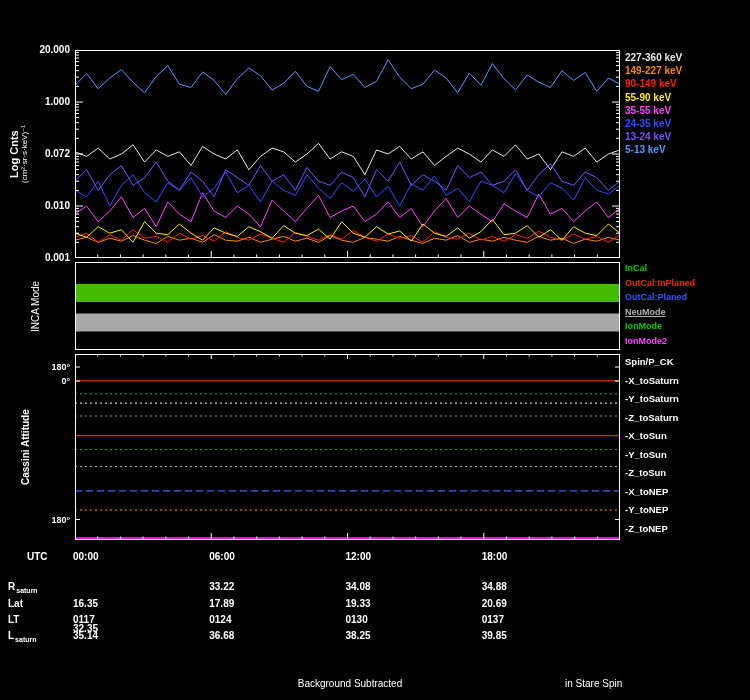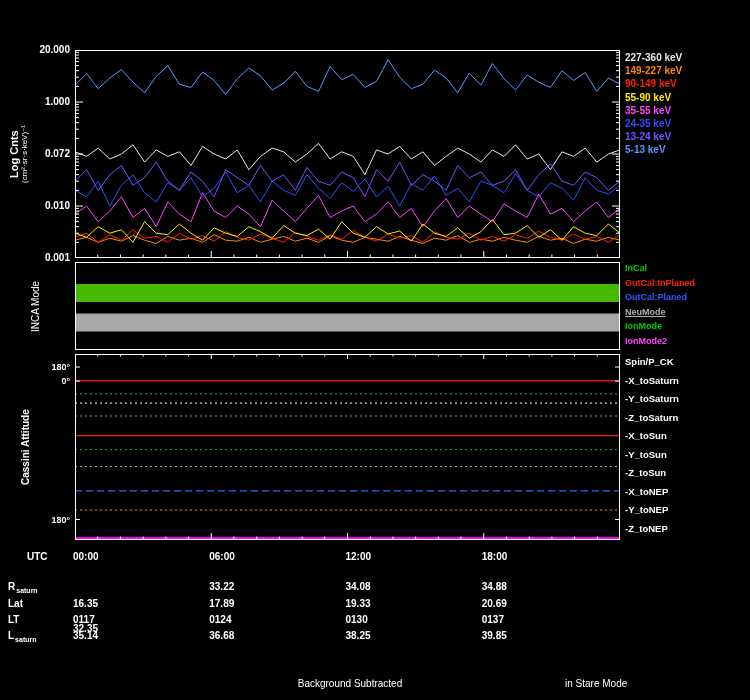--- a/index.html
+++ b/index.html
@@ -225,21 +225,21 @@
       <line x1="0" y1="26.97" x2="5" y2="26.97" stroke="#fff"></line>
       <line x1="540" y1="26.97" x2="545" y2="26.97" stroke="#fff"></line>
       <line x1="0" y1="165.54" x2="5" y2="165.54" stroke="#fff"></line>
       <line x1="540" y1="165.54" x2="545" y2="165.54" stroke="#fff"></line>
       <rect x="0.5" y="0.5" width="544" height="185" fill="none" stroke="#fff"></rect>
     </svg>
 
   <div class="axis-label-utc">UTC</div>
 
   <div class="footer-center">Background Subtracted</div>
-  <div class="footer-right">in Stare Mode</div>
+  <div class="footer-right">in Stare Spin</div>
 
 <div class="ytick" style="top: 44px;">20.000</div>
     <div class="ytick" style="top: 96px;">1.000</div>
     <div class="ytick" style="top: 148px;">0.072</div>
     <div class="ytick" style="top: 200px;">0.010</div>
     <div class="ytick" style="top: 252px;">0.001</div>
     <div class="leg leg-ch" style="top: 52px; color: rgb(232, 232, 232);">227-360 keV</div>
     <div class="leg leg-ch" style="top: 65.2px; color: rgb(255, 136, 0);">149-227 keV</div>
     <div class="leg leg-ch" style="top: 78.4px; color: rgb(255, 34, 0);">90-149 keV</div>
     <div class="leg leg-ch" style="top: 91.6px; color: rgb(255, 238, 0);">55-90 keV</div>

